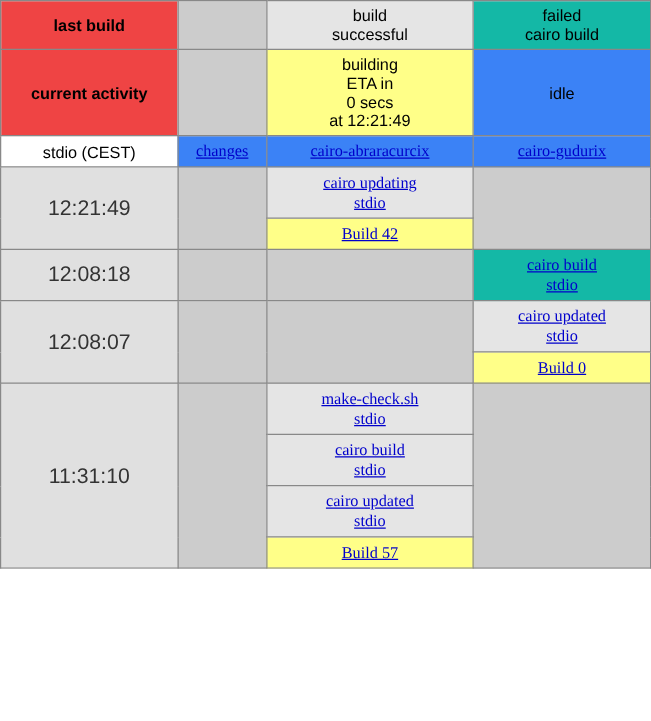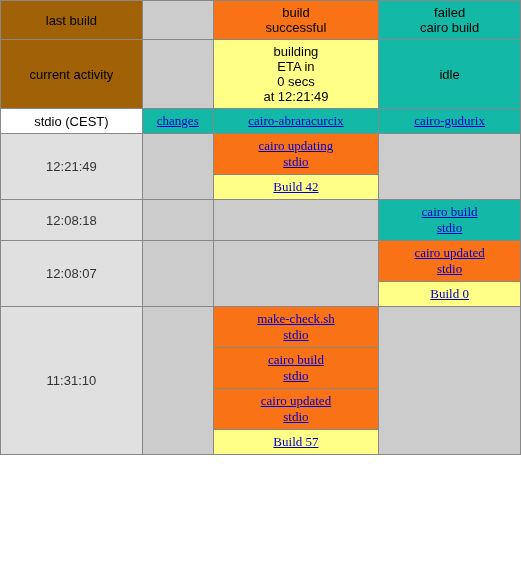--- a/index.html
+++ b/index.html
@@ -16,60 +16,60 @@
     }
 
     .main-table td {
       border: 1px solid #888;
       vertical-align: middle;
       text-align: center;
       padding: 4px;
     }
 
     .cell-label {
-      background: #a16207;
+      background: #ef4444;
       color: #000;
-      font-weight: normal;
+      font-weight: bold;
       border: 1px solid #888;
     }
 
     .cell-green {
-      background: #f97316;
+      background: #e5e5e5;
       color: #000;
     }
 
     .cell-red {
       background: #14b8a6;
       color: #000;
     }
 
     .cell-yellow {
       background: #ffff88;
       color: #000;
       margin-left: 26px;
     }
 
     .cell-lavender {
-      background: #14b8a6;
+      background: #3b82f6;
       color: #000;
     }
 
     .cell-gray {
       background: #cccccc;
       color: #000;
     }
 
     .cell-white {
       background: #fff;
     }
 
     .cell-time {
       background: #e0e0e0;
       color: #333;
-      font-size: 13px;
+      font-size: 17px;
       vertical-align: bottom;
       padding-bottom: 4px;
     }
 
     a {
       color: #0000cc;
       text-decoration: underline;
       font-family: Liberation Serif, serif;
     }
 

